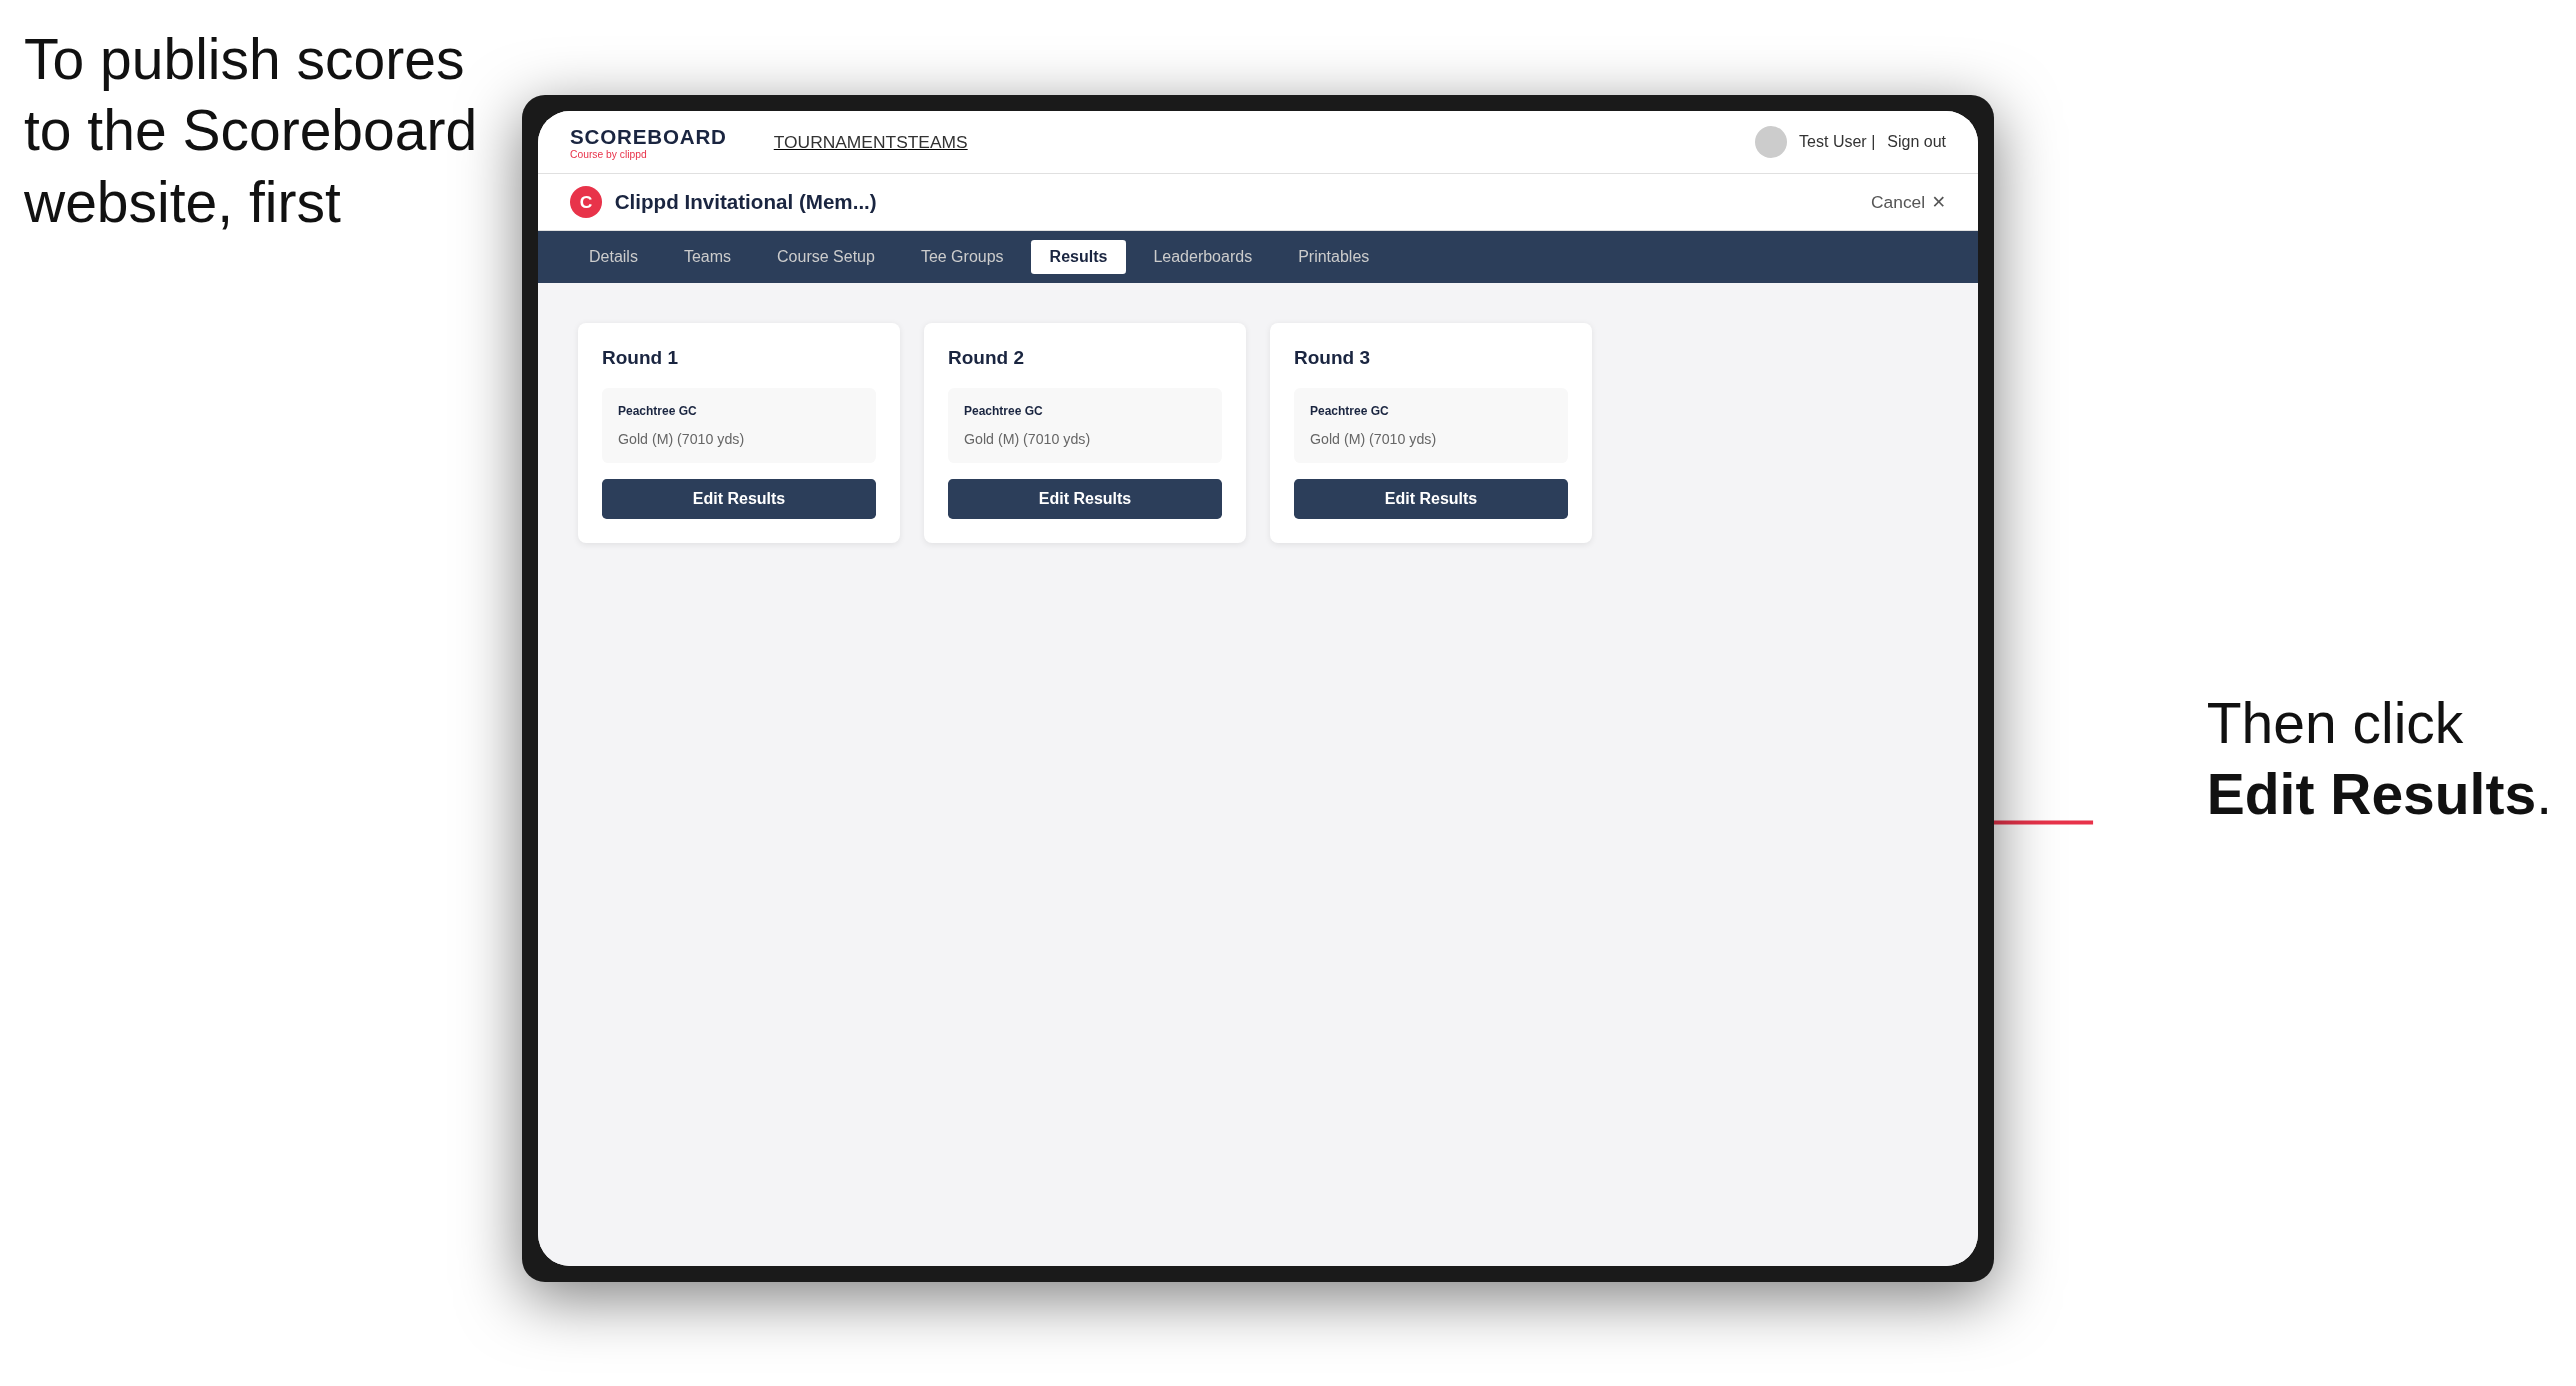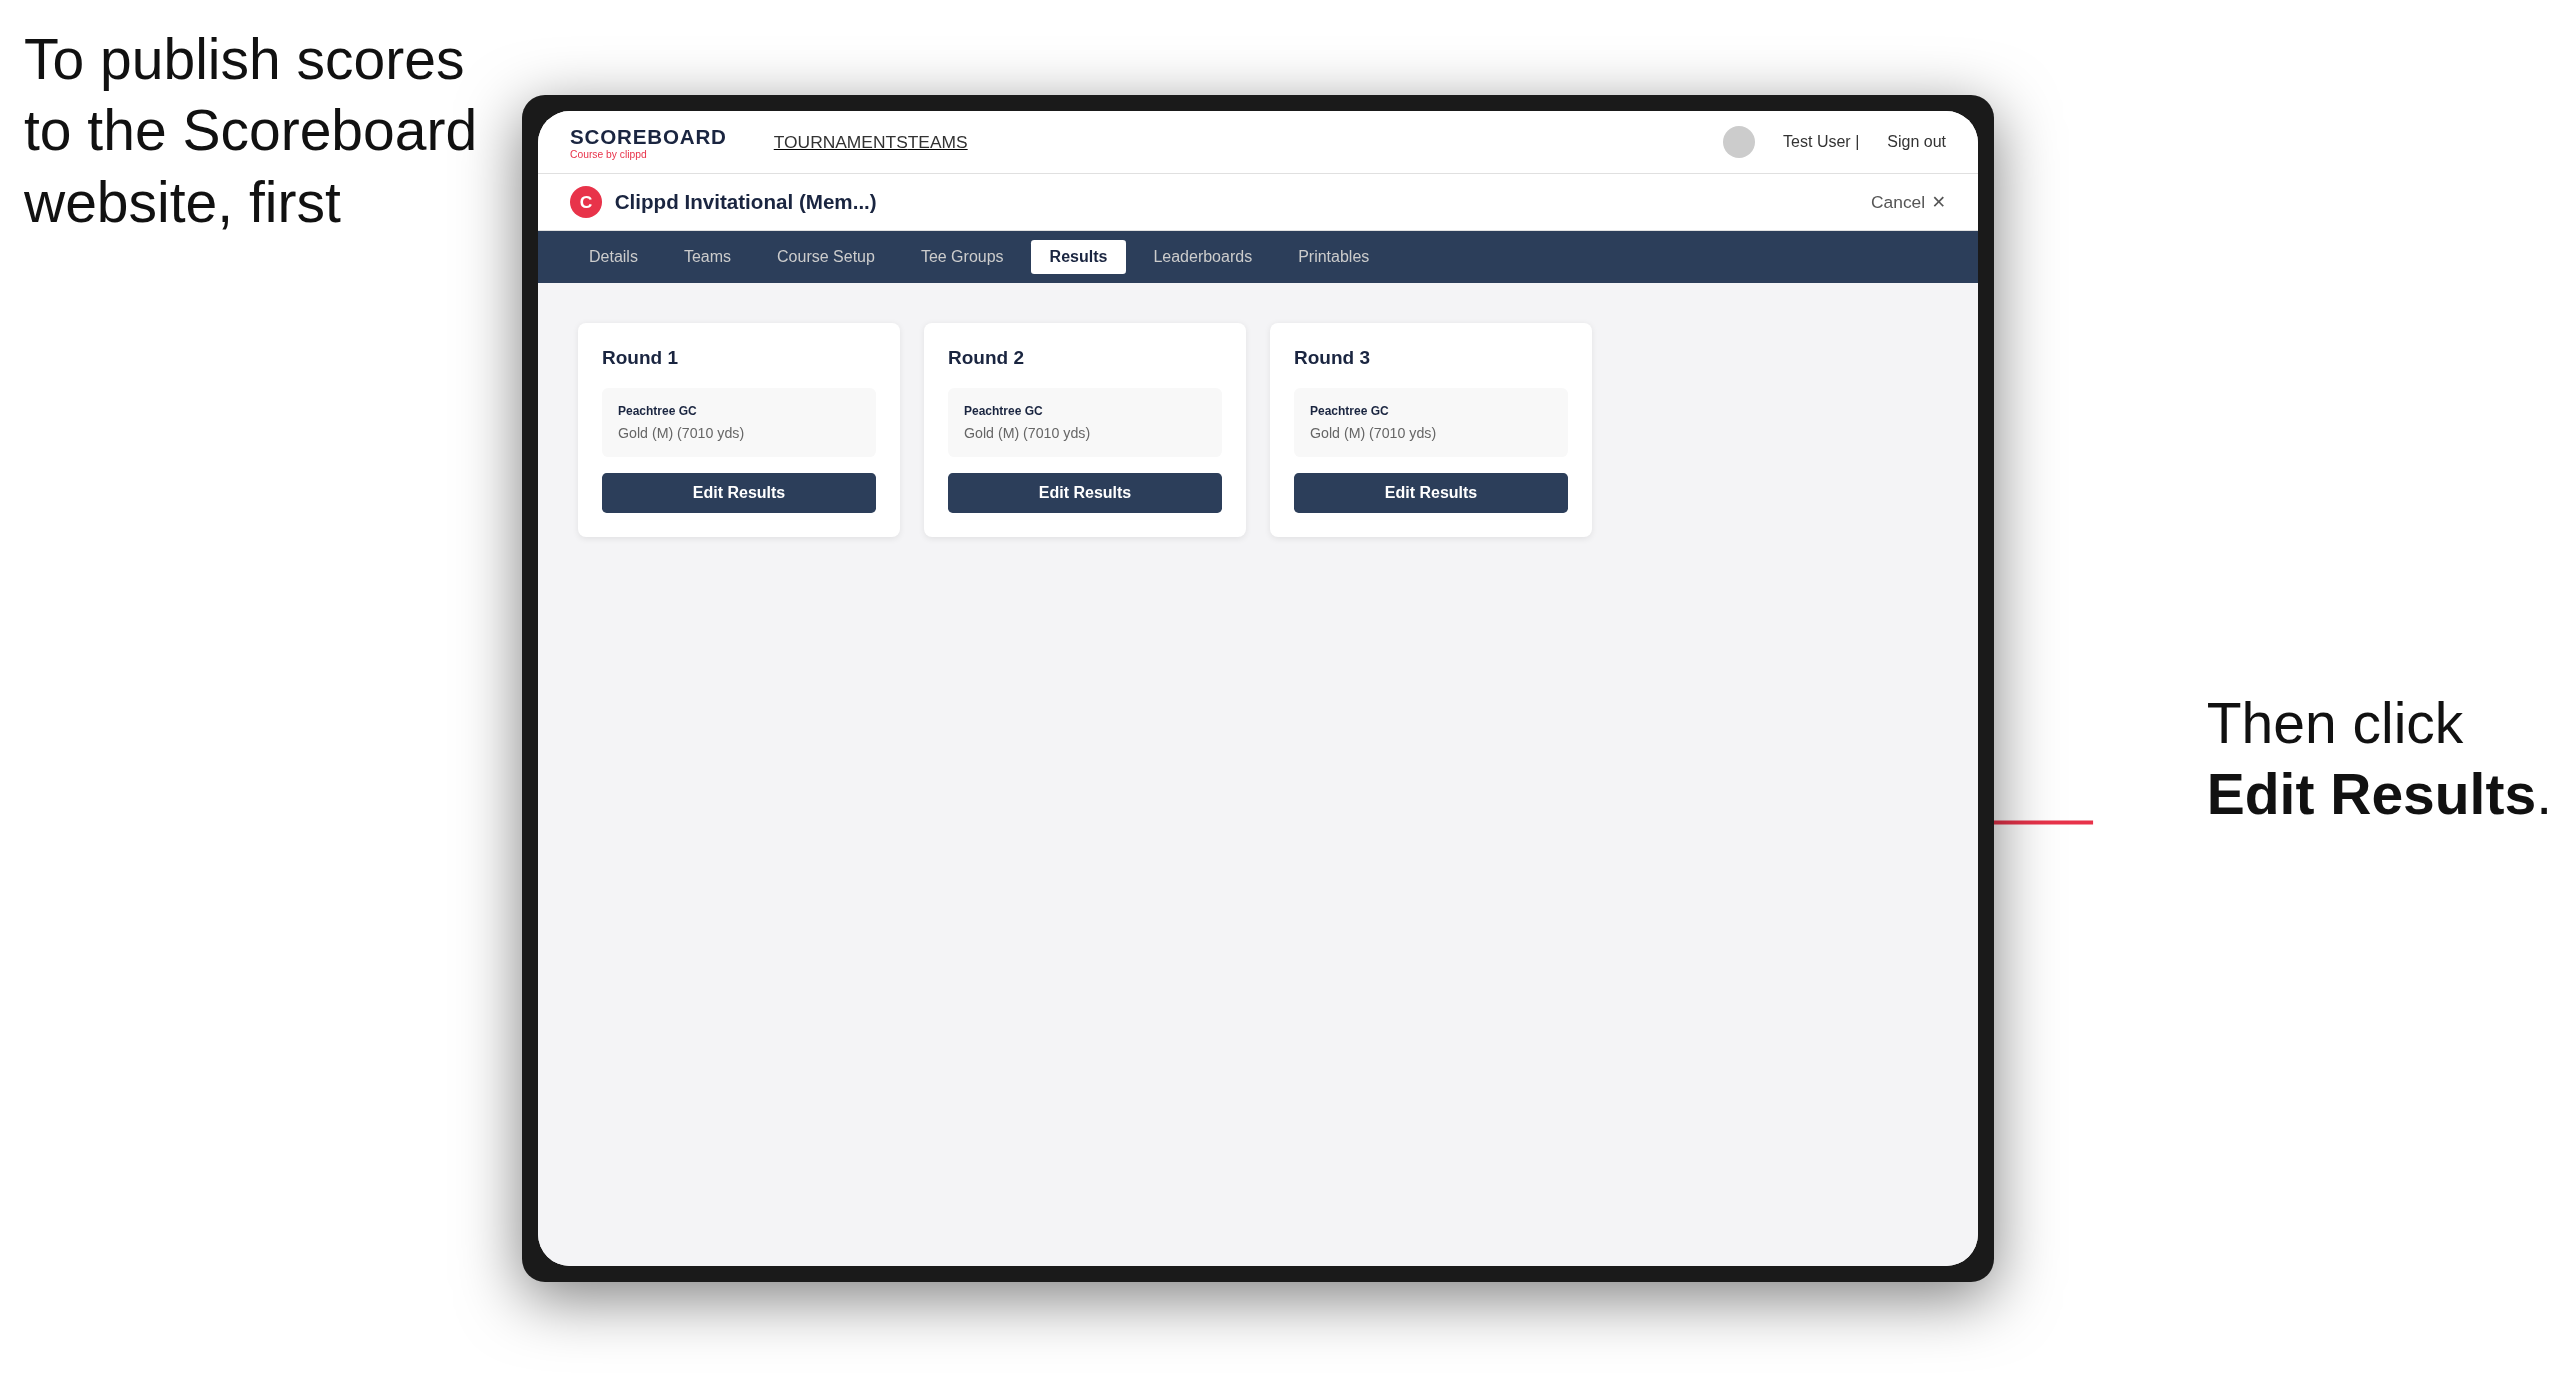--- a/index.html
+++ b/index.html
@@ -98,21 +98,21 @@
       font-size: 17.4px;
       color: #333;
       text-decoration: none;
       font-weight: 500;
       cursor: pointer;
     }
 
     .nav-right {
       display: flex;
       align-items: center;
-      gap: 28px;
+      gap: 12px;
       font-size: 16px;
       color: #333;
     }
 
     .user-avatar {
       width: 32px;
       height: 32px;
       background: #ccc;
       border-radius: 50%;
     }
@@ -225,21 +225,21 @@
 
     .course-name {
       font-size: 12px;
       font-weight: 700;
       color: #1a2540;
     }
 
     .course-detail {
       font-size: 14.2px;
       color: #666;
-      margin-top: 7px;
+      margin-top: 13px;
     }
 
     .edit-results-btn {
       background: #2c3e5a;
       color: #ffffff;
       border: none;
       border-radius: 4.7px;
       padding: 11px 0;
       width: 100%;
       font-size: 16px;

